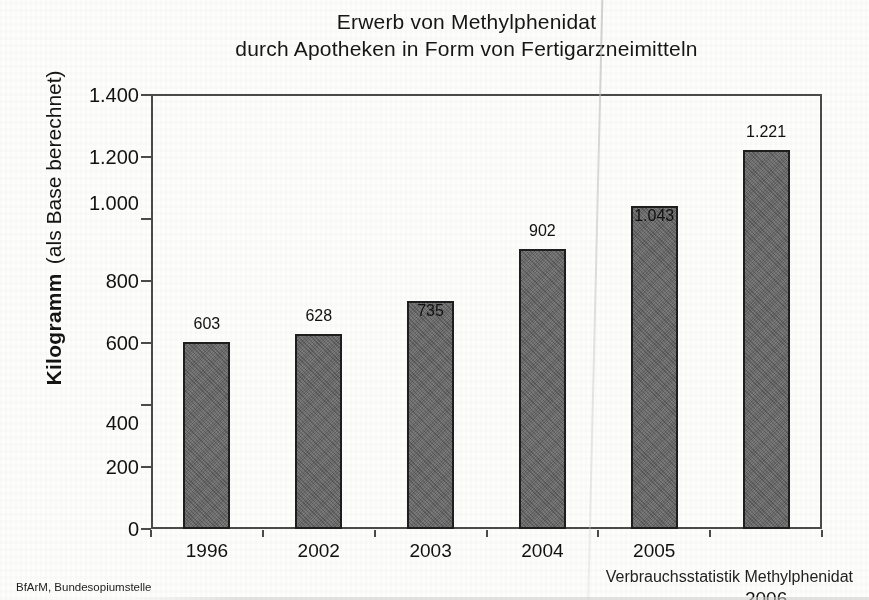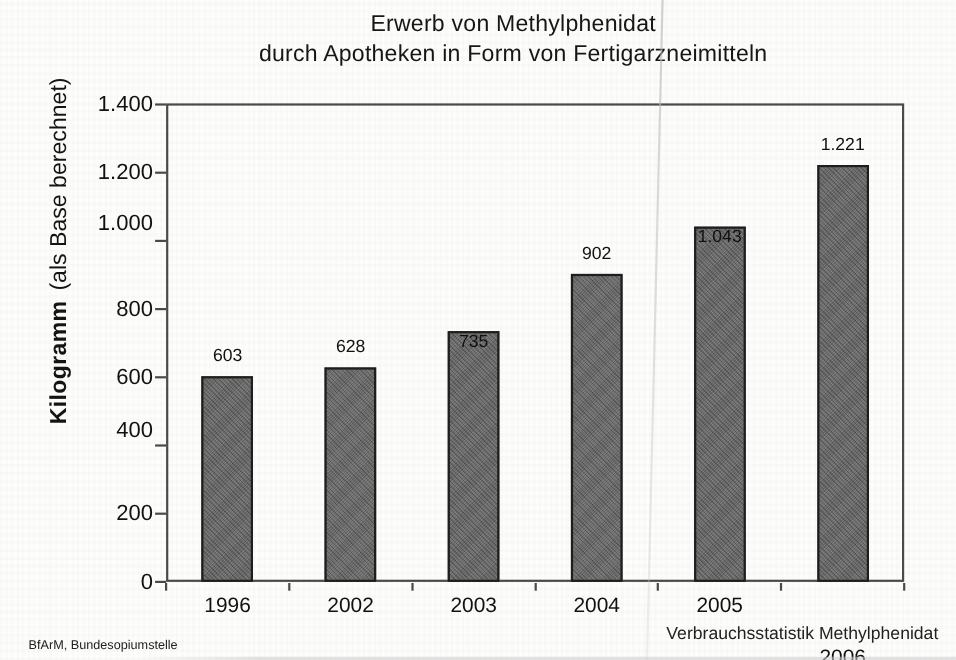--- a/index.html
+++ b/index.html
@@ -54,21 +54,21 @@
     position:absolute;right:730px;width:100px;text-align:right;
     font-size:20px;line-height:22px;color:#111;
   }
   .y-tick-mark{
     position:absolute;left:141px;width:10px;height:2px;background:#4a4a4a;
   }
   .x-tick-mark{
     position:absolute;top:530px;width:2px;height:7px;background:#4a4a4a;
   }
   .footer-left{
-    position:absolute;left:26px;top:581px;
+    position:absolute;left:16px;top:581px;
     font-size:11.5px;color:#222;
   }
   .footer-right{
     position:absolute;right:16px;top:570px;
     text-align:right;font-size:16px;line-height:13px;color:#222;
   }
   .crease{
     position:absolute;left:587px;top:-6px;width:2px;height:615px;
     background:linear-gradient(to bottom, rgba(185,185,185,0.65), rgba(205,205,205,0.30));
     transform:rotate(1.35deg);transform-origin:bottom center;
@@ -110,21 +110,21 @@
       <div class="bar" style="left: 630.75px; top: 206px; height: 323px;"></div>
       <div class="val-label" style="left: 594.25px; top: 177px; margin-top: 28px;">1.043</div>
       <div class="x-label" style="left: 594.25px; top: 540px;">2005</div>
       <div class="bar" style="left: 742.583px; top: 150px; height: 379px;"></div>
       <div class="val-label" style="left: 706.083px; top: 121px;">1.221</div>
       <div class="x-label" style="left: 706.083px; top: 540px; margin-top: 48px;">2006</div>
       <div class="y-tick-label" style="top: 518px;">0</div>
       <div class="y-tick-mark" style="top: 528px;"></div>
       <div class="y-tick-label" style="top: 456px;">200</div>
       <div class="y-tick-mark" style="top: 466px;"></div>
-      <div class="y-tick-label" style="top: 380px; text-align: right;">400</div>
+      <div class="y-tick-label" style="top: 412px; text-align: right;">400</div>
       <div class="y-tick-mark" style="top: 404px;"></div>
       <div class="y-tick-label" style="top: 332px;">600</div>
       <div class="y-tick-mark" style="top: 342px;"></div>
       <div class="y-tick-label" style="top: 270px;">800</div>
       <div class="y-tick-mark" style="top: 280px;"></div>
       <div class="y-tick-label" style="top: 192px;">1.000</div>
       <div class="y-tick-mark" style="top: 218px;"></div>
       <div class="y-tick-label" style="top: 146px;">1.200</div>
       <div class="y-tick-mark" style="top: 156px;"></div>
       <div class="y-tick-label" style="top: 84px;">1.400</div>

